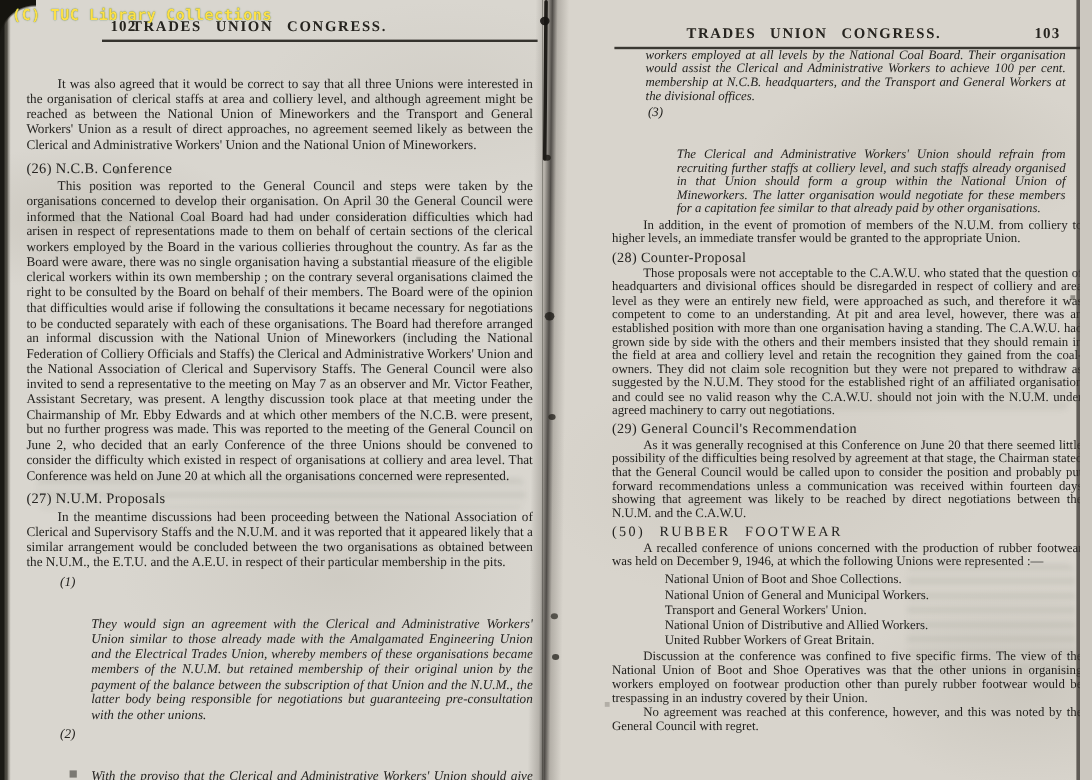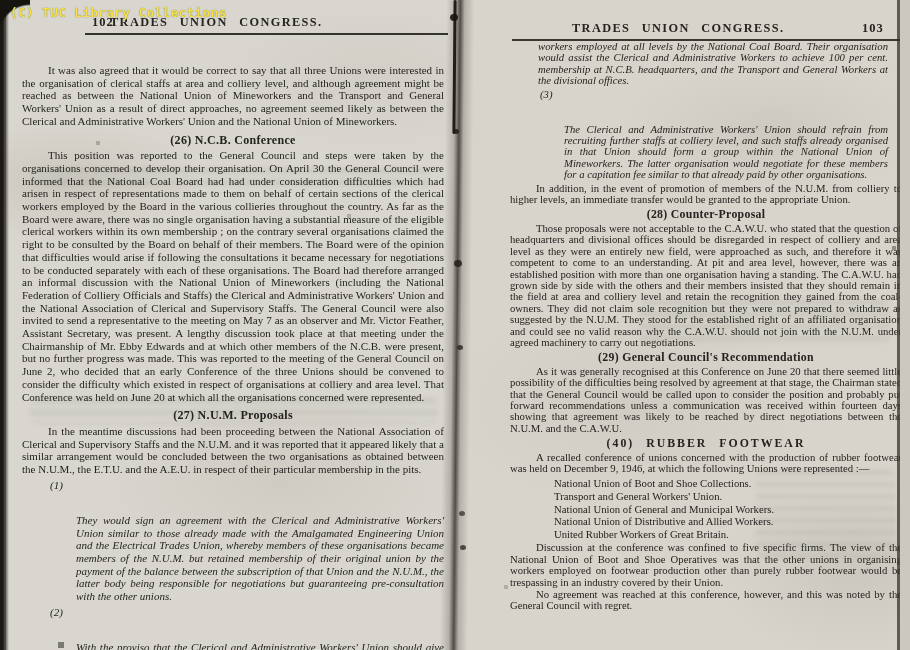--- a/index.html
+++ b/index.html
@@ -87,21 +87,21 @@
   .title-right{left:572px;top:21px;width:246px;}
   .rule-right{position:absolute;left:512px;top:39px;width:391px;height:2px;background:#3a3832;}
 
   
   .col{position:absolute;color:#242320;}
   .content-left{left:22px;top:63px;width:422px;font-size:11px;line-height:12.7px;}
   .content-right{left:510px;top:38px;width:392px;font-size:10.7px;line-height:11.4px;}
 
   .col p{margin:1px 0 0;text-indent:26px;text-align:justify;}
 
-  .sec-heading{text-align:center;font-weight:bold;font-size:12px;
+  .sec-heading{text-align:left;font-weight:normal;font-size:12px;
     margin:6px 0 3px;letter-spacing:.3px;text-indent:0;}
   .content-right .sec-heading{margin:4px 0 2px;font-size:11.8px;}
   .caps-heading{letter-spacing:2px;word-spacing:7px;font-size:12.2px;}
 
   .italic-block{font-style:italic;text-align:justify;margin:3px 14px 2px 28px;}
   .proposal{display:flex;font-style:italic;margin:3px 0 2px 28px;}
   .proposal .pnum{flex:none;width:26px;}
   .proposal .ptxt{flex:1;text-align:justify;margin-top:35px;}
   .content-right .proposal{margin:2px 0 2px 30px;}
   .content-right .proposal .pnum{width:24px;}
@@ -149,26 +149,26 @@
     <div class="italic-block">workers employed at all levels by the National Coal Board. Their organisation would assist the Clerical and Administrative Workers to achieve 100 per cent. membership at N.C.B. headquarters, and the Transport and General Workers at the divisional offices.</div>
     <div class="proposal">
       <span class="pnum">(3)</span>
       <span class="ptxt">The Clerical and Administrative Workers' Union should refrain from recruiting further staffs at colliery level, and such staffs already organised in that Union should form a group within the National Union of Mineworkers. The latter organisation would negotiate for these members for a capitation fee similar to that already paid by other organisations.</span>
     </div>
     <p>In addition, in the event of promotion of members of the N.U.M. from colliery to higher levels, an immediate transfer would be granted to the appropriate Union.</p>
     <div class="sec-heading">(28) Counter-Proposal</div>
     <p>Those proposals were not acceptable to the C.A.W.U. who stated that the question of headquarters and divisional offices should be disregarded in respect of colliery and area level as they were an entirely new field, were approached as such, and therefore it was competent to come to an understanding. At pit and area level, however, there was an established position with more than one organisation having a standing. The C.A.W.U. had grown side by side with the others and their members insisted that they should remain in the field at area and colliery level and retain the recognition they gained from the coal-owners. They did not claim sole recognition but they were not prepared to withdraw as suggested by the N.U.M. They stood for the established right of an affiliated organisation and could see no valid reason why the C.A.W.U. should not join with the N.U.M. under agreed machinery to carry out negotiations.</p>
     <div class="sec-heading">(29) General Council's Recommendation</div>
     <p>As it was generally recognised at this Conference on June 20 that there seemed little possibility of the difficulties being resolved by agreement at that stage, the Chairman stated that the General Council would be called upon to consider the position and probably put forward recommendations unless a communication was received within fourteen days showing that agreement was likely to be reached by direct negotiations between the N.U.M. and the C.A.W.U.</p>
-    <div class="sec-heading caps-heading">(40) RUBBER FOOTWEAR</div>
+    <div class="sec-heading caps-heading">(50) RUBBER FOOTWEAR</div>
     <p>A recalled conference of unions concerned with the production of rubber footwear was held on December 9, 1946, at which the following Unions were represented :—</p>
     <div class="union-list">
       <div>National Union of Boot and Shoe Collections.</div>
+      <div>National Union of General and Municipal Workers.</div>
       <div>Transport and General Workers' Union.</div>
-      <div>National Union of General and Municipal Workers.</div>
       <div>National Union of Distributive and Allied Workers.</div>
       <div>United Rubber Workers of Great Britain.</div>
     </div>
     <p>Discussion at the conference was confined to five specific firms. The view of the National Union of Boot and Shoe Operatives was that the other unions in organising workers employed on footwear production other than purely rubber footwear would be trespassing in an industry covered by their Union.</p>
     <p>No agreement was reached at this conference, however, and this was noted by the General Council with regret.</p>
   </div>
 
   <div class="spine"></div>
   <div class="spine-top"></div>
   <div class="spine-marks"></div>

